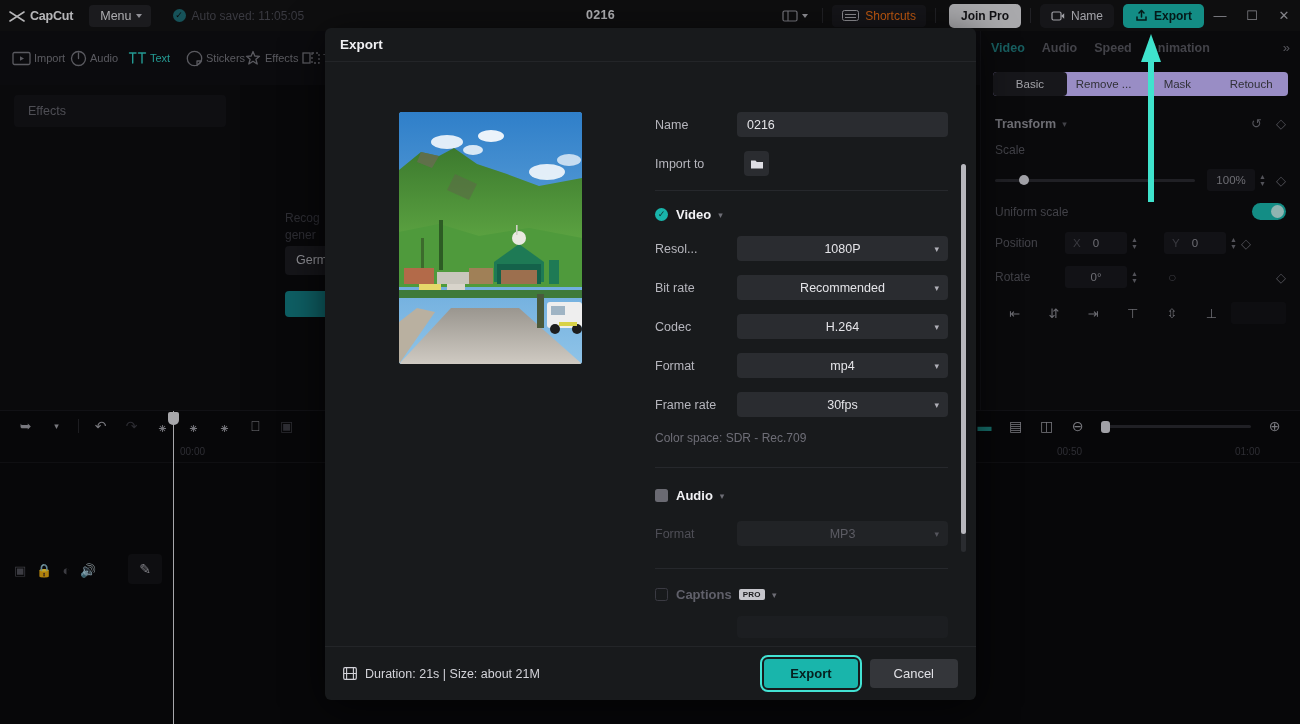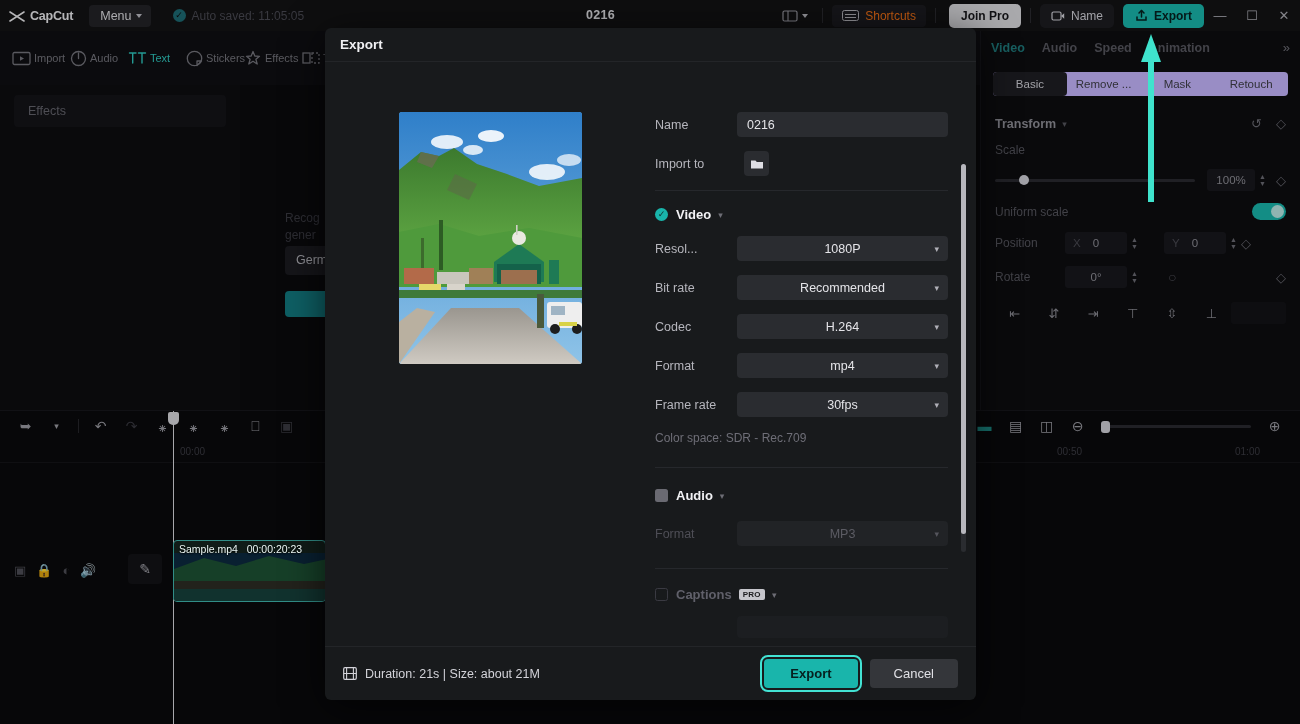--- a/index.html
+++ b/index.html
@@ -431,34 +431,20 @@
       </div>
 
     <div class="track-ctl">
       <span>▣</span>
       <span>🔒</span>
       <span>◐</span>
       <span>🔊</span>
     </div>
     <div class="track-edit">✎</div>
 
-    <div class="clip">
-      <span class="clip-label">
-        <span>Sample.mp4</span>
-        &nbsp;&nbsp;<span>00:00:20:23</span>
-      </span>
-      <span class="clip-thumb">
-        <svg width="153" height="38" viewBox="0 0 153 38" preserveAspectRatio="none">
-          <rect width="153" height="38" fill="#0c2a3f"></rect>
-          <path d="M0 16 L30 5 L62 13 L95 3 L130 11 L153 6 L153 38 L0 38 Z" fill="#1d5134"></path>
-          <rect y="28" width="153" height="10" fill="#2c2c24"></rect>
-        </svg>
-      </span>
-      <span class="clip-wave"></span>
-    </div>
 
   </div>
 
   <div class="modal-shade"></div>
 
   <div class="modal">
     <div class="modal-head">
       <span class="modal-title">Export</span>
     </div>
 

